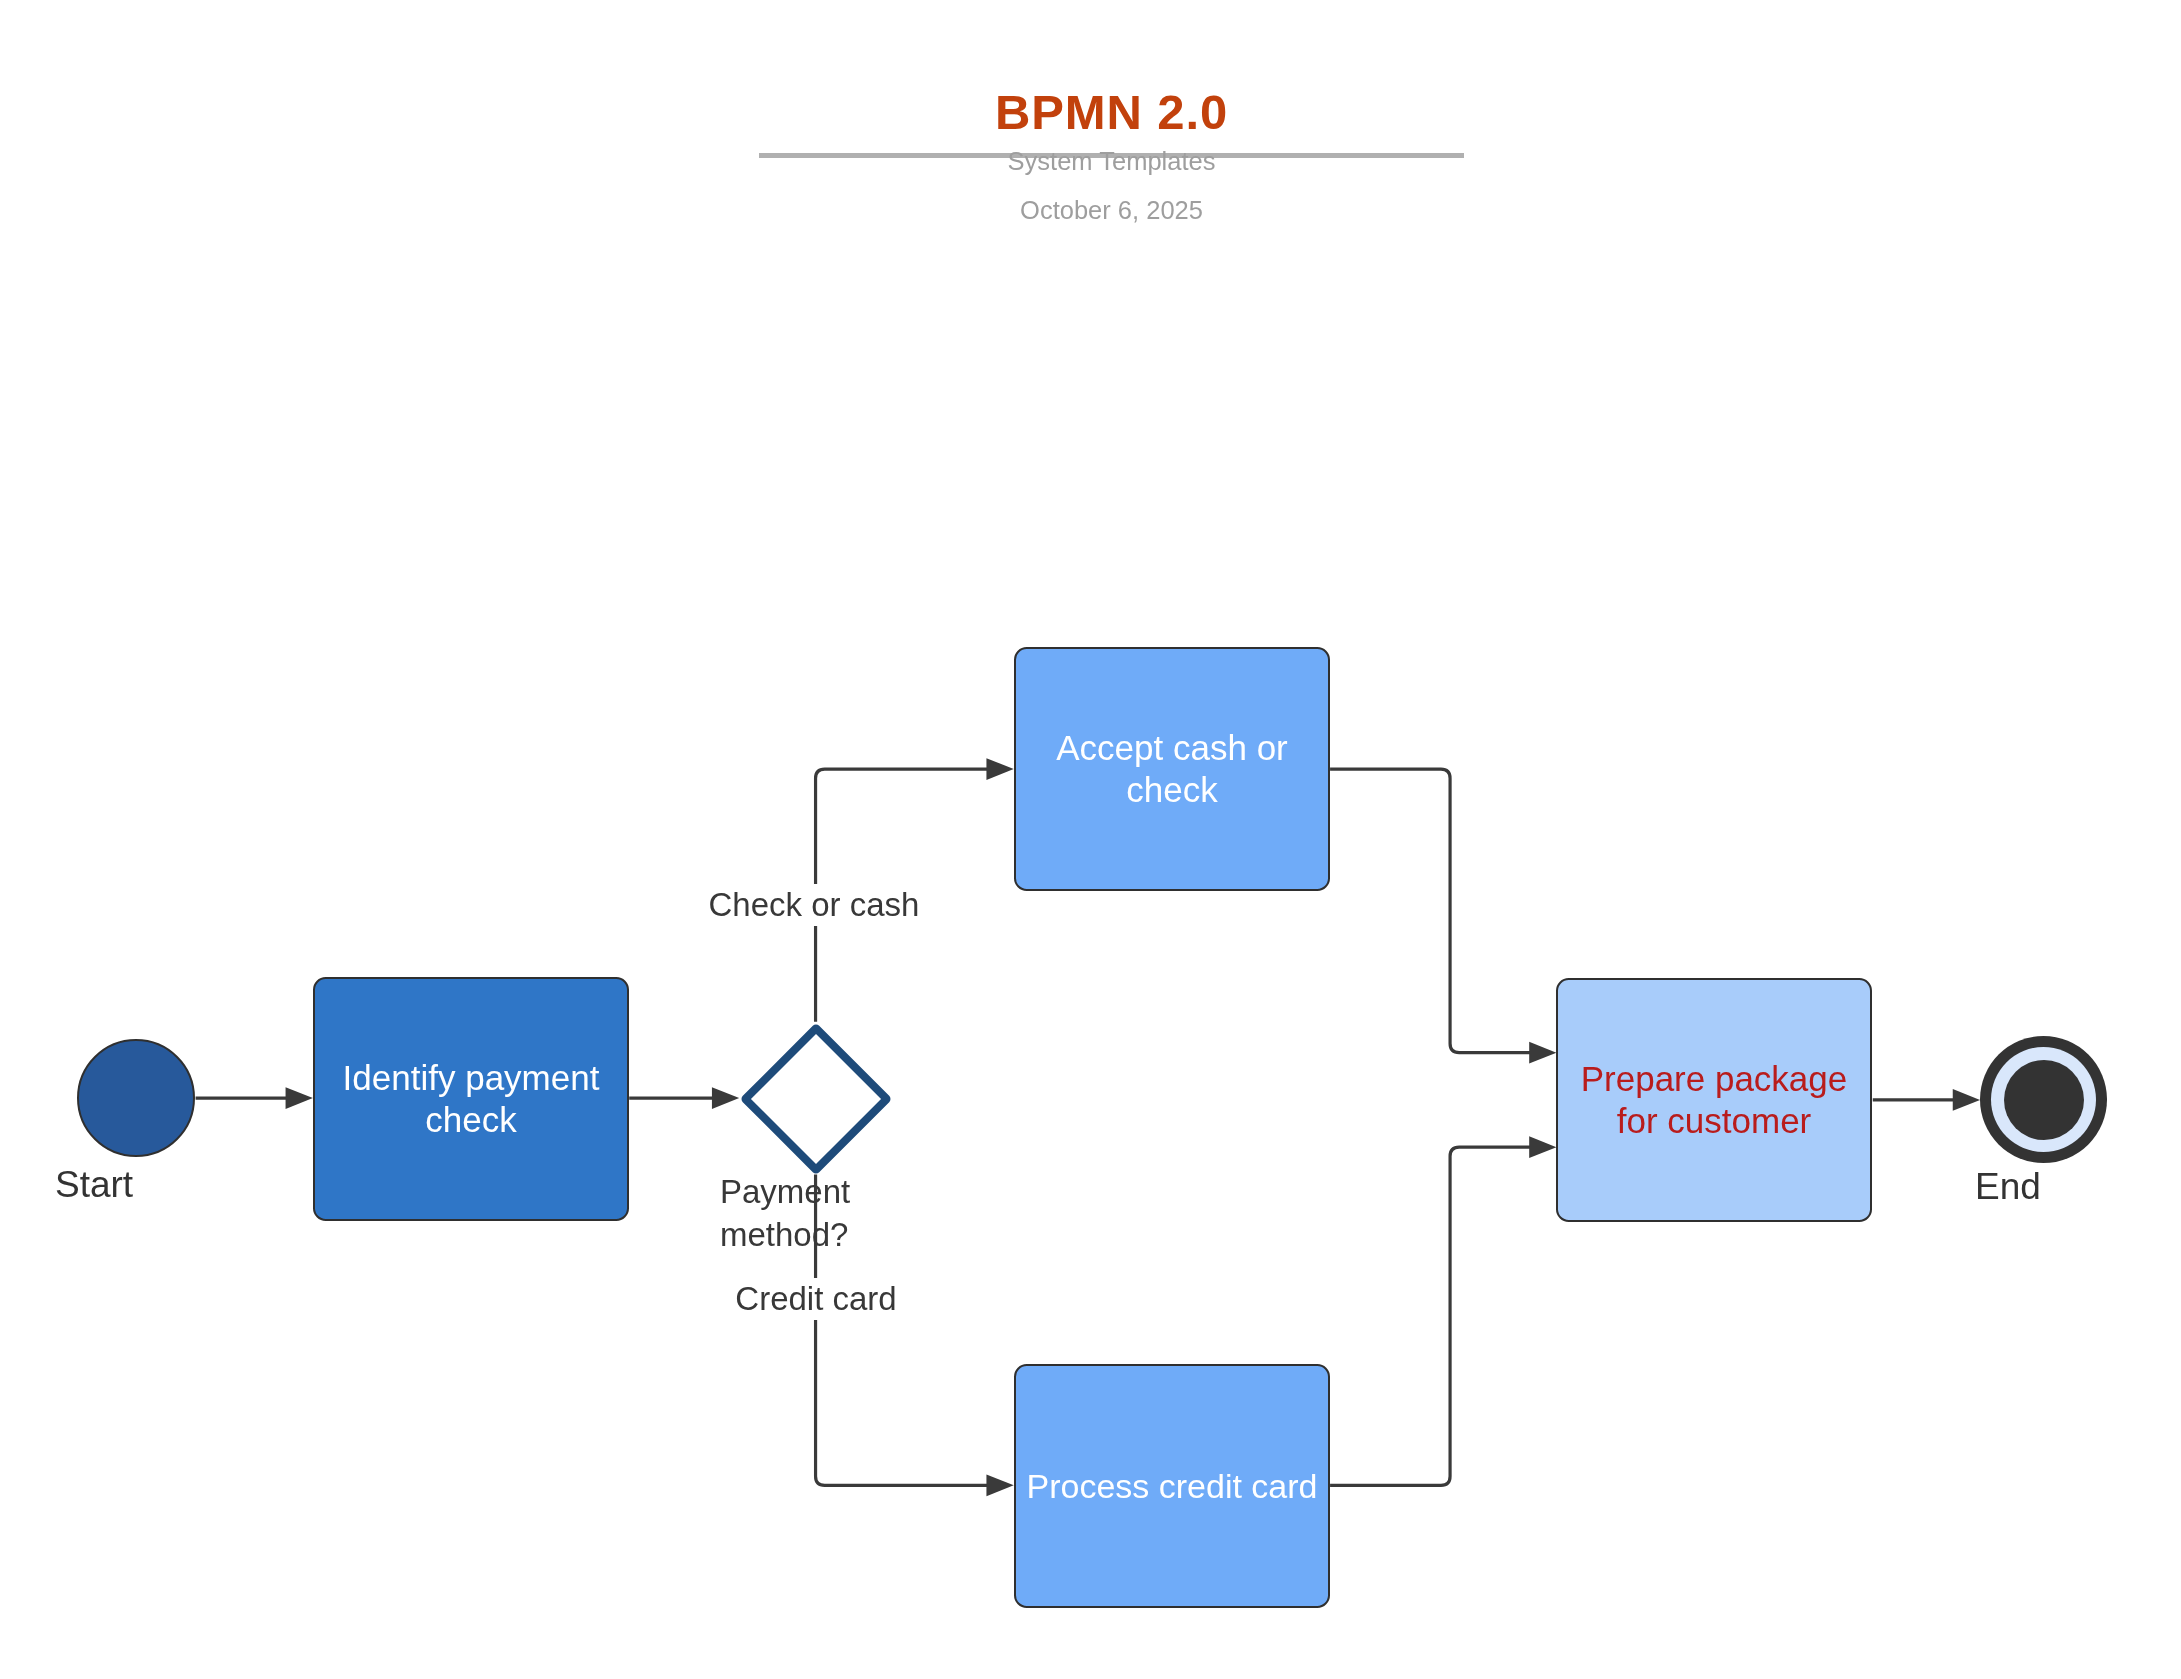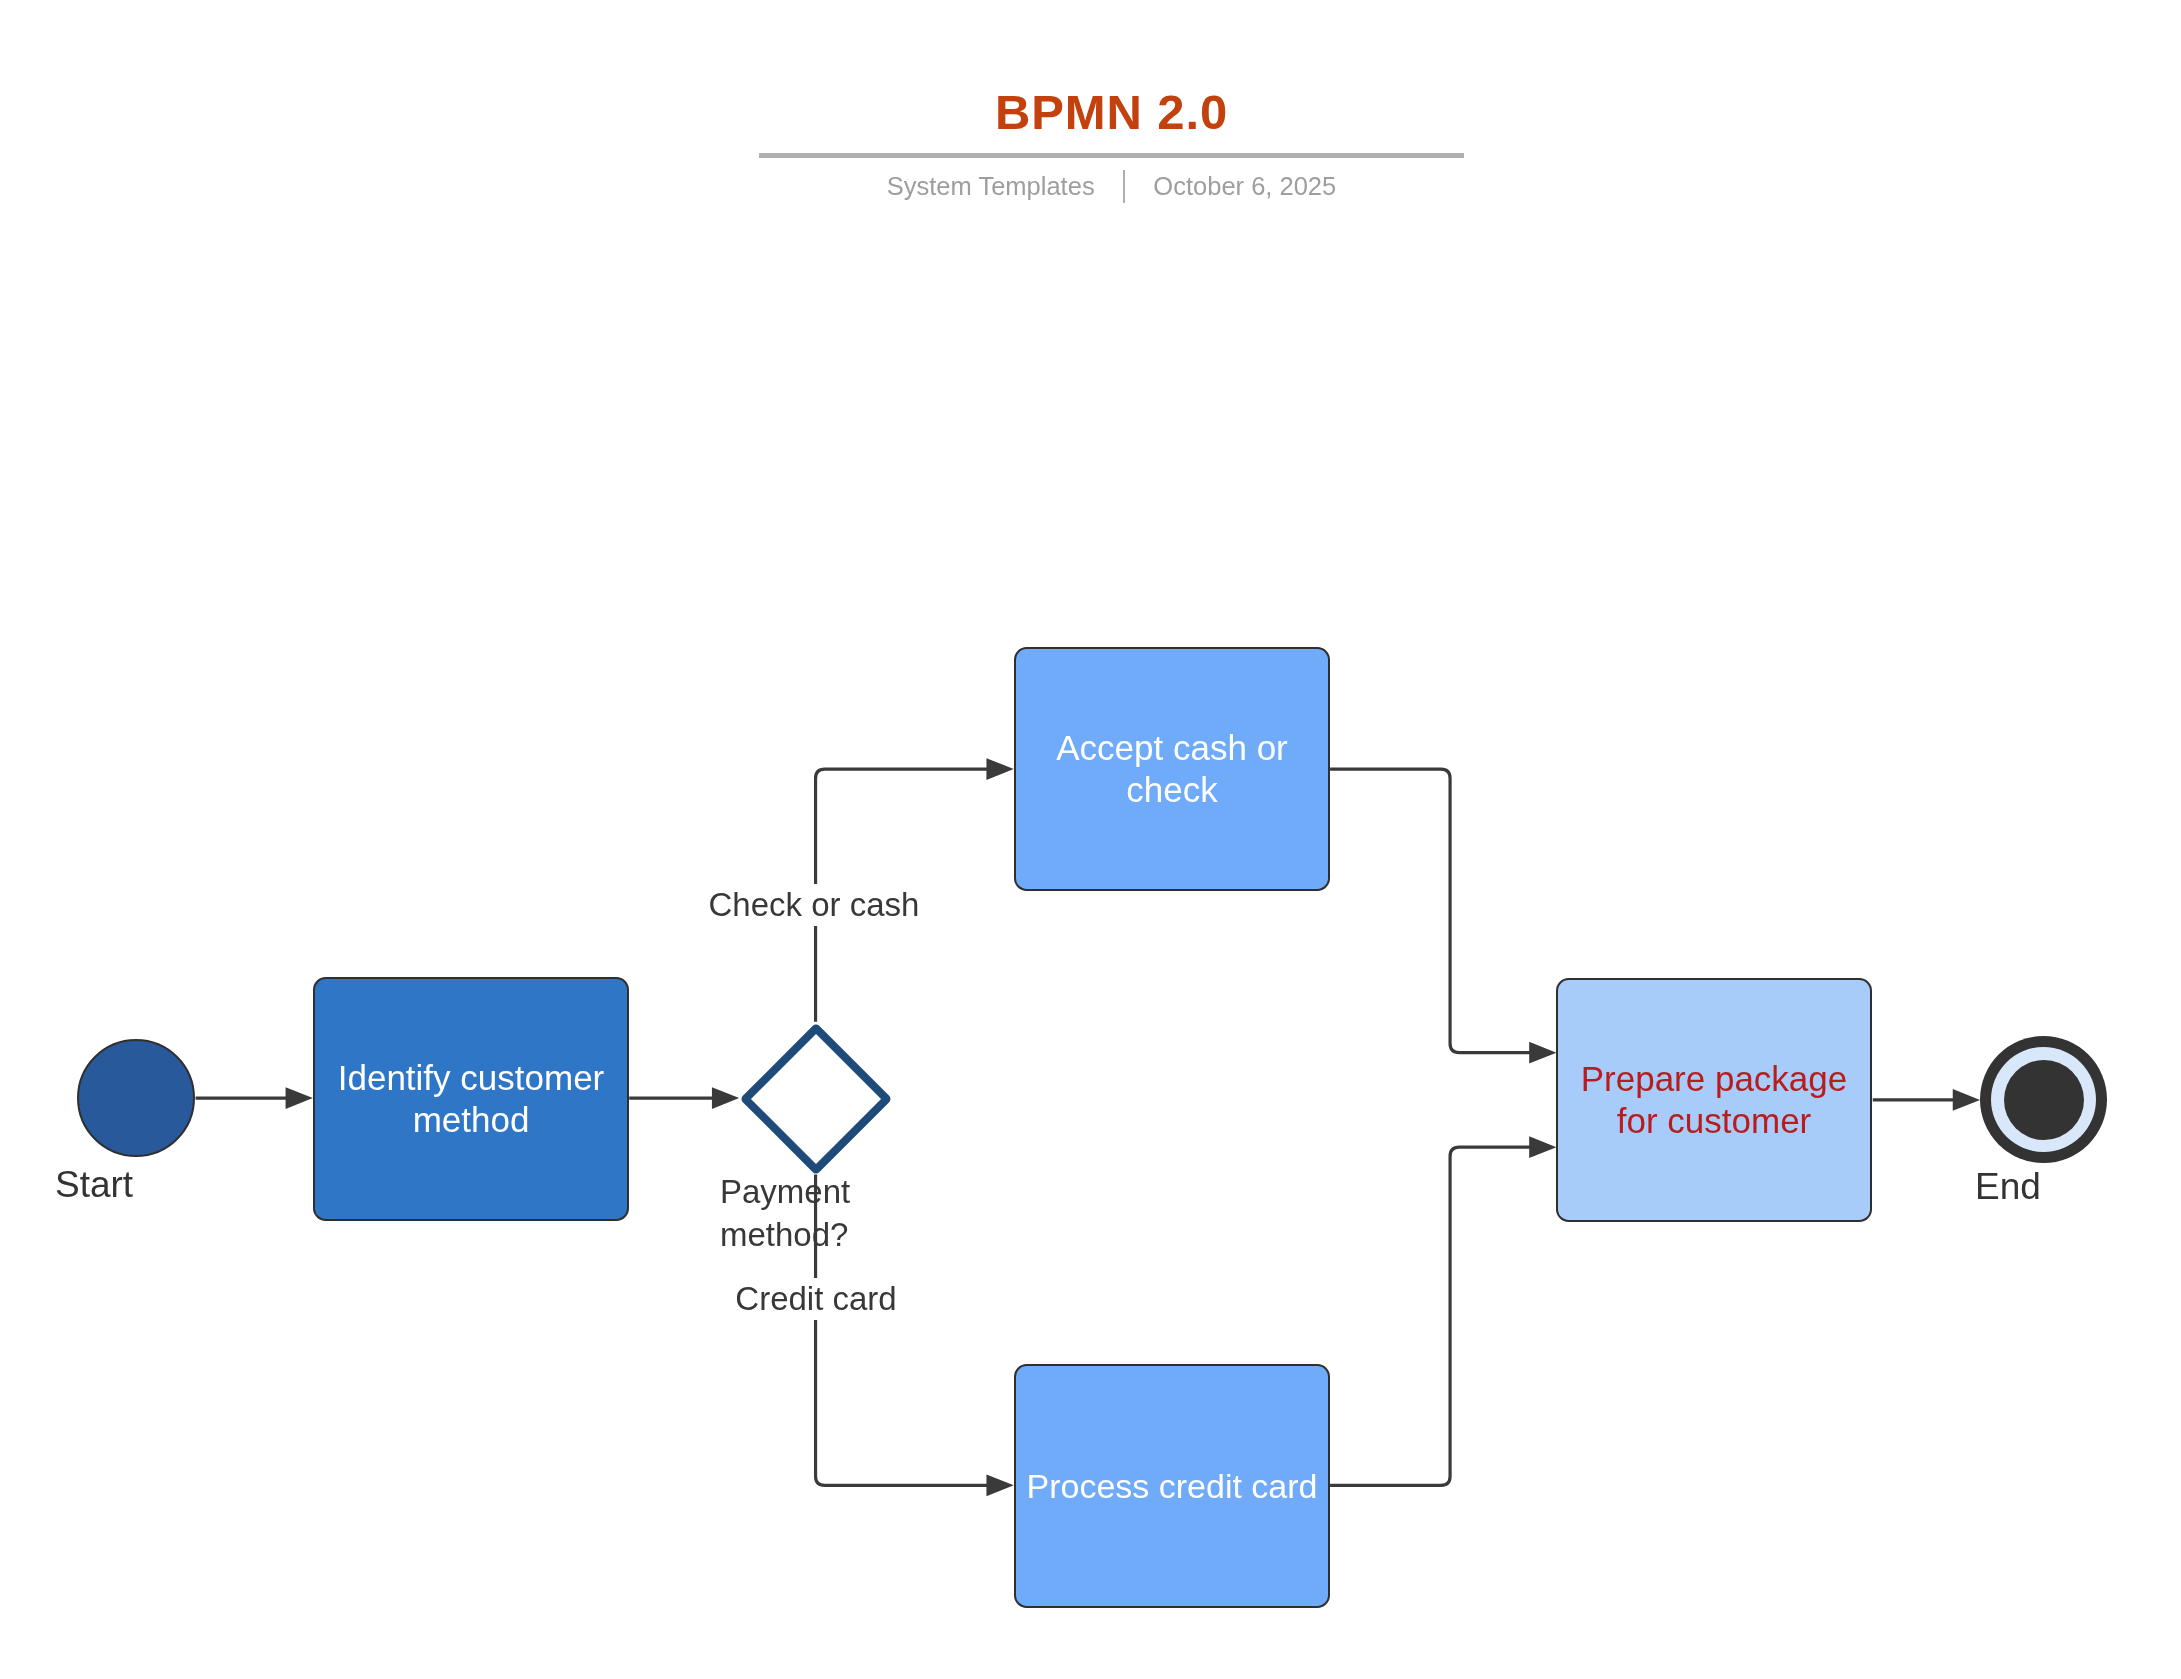--- a/index.html
+++ b/index.html
@@ -7,22 +7,22 @@
        font-family:"Liberation Sans",sans-serif;}
   .canvas{position:absolute;inset:0;width:2182px;height:1679px;background:#ffffff;}
 
   
   .header{position:absolute;left:759px;top:0;width:705px;text-align:center;}
   .title{margin:0;position:absolute;left:0;top:84px;width:705px;
          font-size:49px;font-weight:bold;color:#c2410c;letter-spacing:0.9px;}
   .title-underline{position:absolute;left:0;top:153px;width:705px;height:4.5px;
          background:#b0b0b0;}
   .subtitle{position:absolute;left:0;top:166px;width:705px;height:40px;
-         display:flex;align-items:center;justify-content:center;gap:28px;
-         font-size:25.5px;color:#9e9e9e;}
+         display:flex;align-items:center;justify-content:center;gap:10px;
+         font-size:25.5px;color:#9e9e9e;flex-direction:column;}
   .subtitle-divider{width:2.7px;height:33px;background:#aeaeae;}
 
   
   svg.edges{position:absolute;left:0;top:0;width:2182px;height:1679px;}
   svg.edges path.flow{fill:none;stroke:#3a3a3a;stroke-width:3.5px;}
   svg.edges polygon.head{fill:#3a3a3a;stroke:none;}
 
   
   .task{position:absolute;width:316px;height:244px;box-sizing:border-box;
         border:2.7px solid #2f2f2f;border-radius:12.7px;
@@ -95,21 +95,21 @@
     <polygon class="head" points="1712,1262 1682,1250 1682,1274"></polygon>
 
     <path class="flow" d="M 2060 1210 L 2152 1210"></path>
     <polygon class="head" points="2178,1210 2148,1198 2148,1222"></polygon>
   </svg>
 
   <div class="start-event"></div>
   <div class="event-label start-label">Start</div>
 
   <div class="task task-identify">
-    <span>Identify customer method</span>
+    <span>Identify payment check</span>
   </div>
 
   <div class="gateway"></div>
   <div class="gateway-label">Payment method?</div>
 
   <div class="task task-accept">
     <span>Accept cash or check</span>
   </div>
 
   <div class="task task-process">

